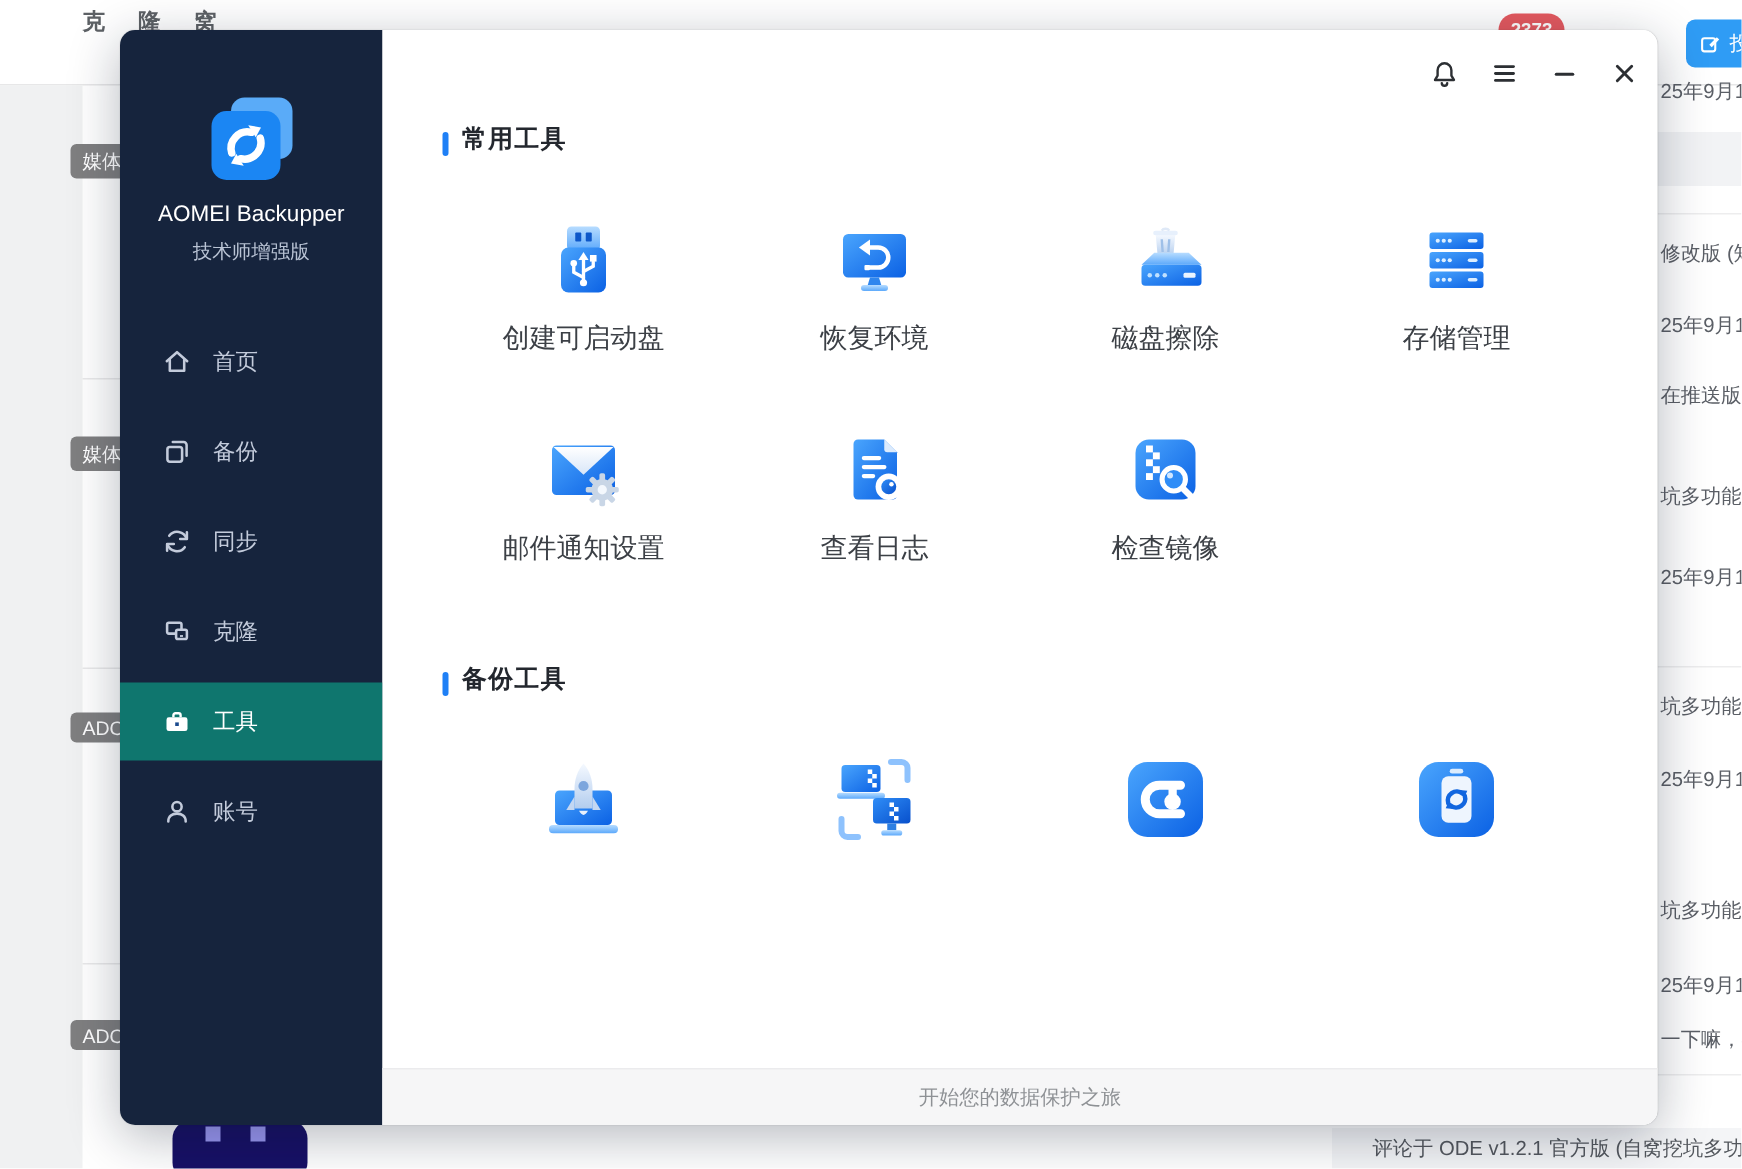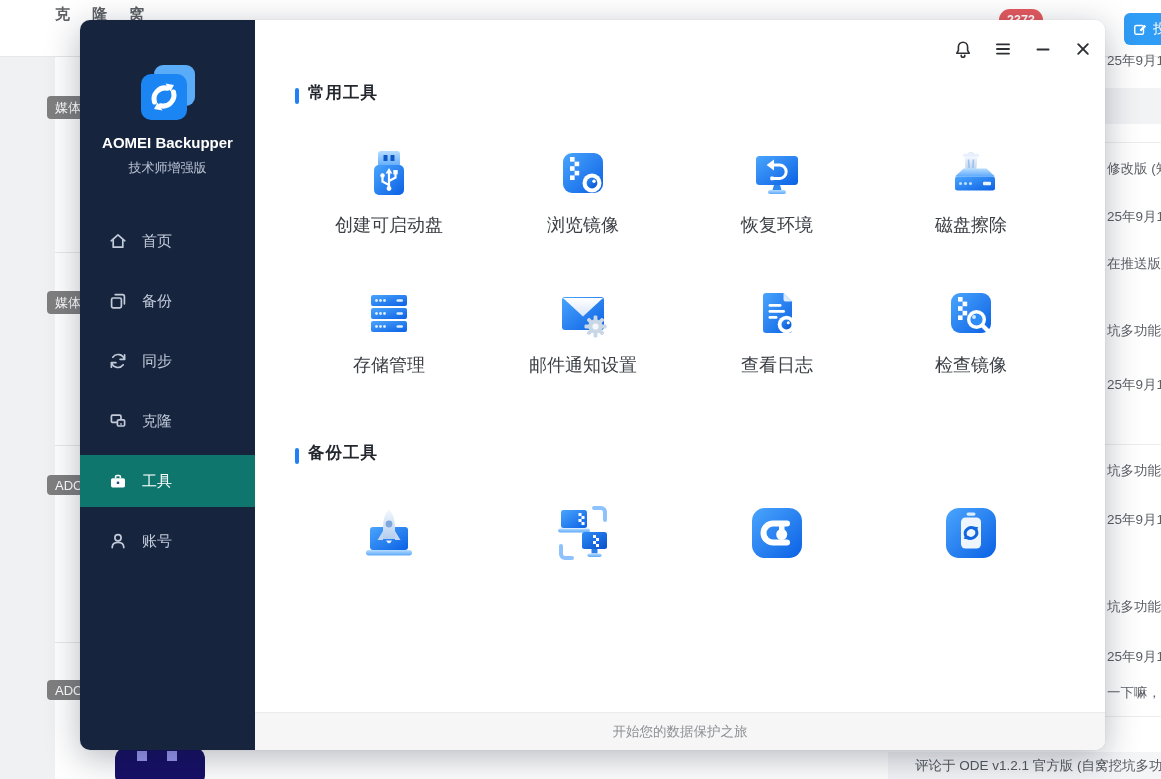--- a/index.html
+++ b/index.html
@@ -36,21 +36,21 @@
   border-radius:12px;z-index:1}
 .usbshape i{position:absolute;top:4px;width:10px;height:10px;background:#9a97f2;display:block}
 .usbshape i.u1{left:22px}.usbshape i.u2{left:52px}
 
 
 .window{position:absolute;left:80px;top:20px;width:1025px;height:730px;border-radius:10px;
   overflow:hidden;display:flex;background:#fff;z-index:10;
   box-shadow:0 8px 34px rgba(12,22,44,.30),0 0 1px rgba(0,0,0,.2)}
 .sidebar{width:175px;flex:none;background:#16243d}
 .logo{width:62px;height:62px;margin:42px auto 0}
-.brand{margin-top:10px;text-align:center;color:#fff;font-size:15px;font-weight:bold}
+.brand{margin-top:10px;text-align:center;color:#fff;font-size:15px;font-weight:normal}
 .edition{margin-top:8px;text-align:center;color:#b9c3d4;font-size:13px}
 .nav{margin-top:38px}
 .nav ul{list-style:none}
 .nav li{height:52px;margin-bottom:8px;display:flex;align-items:center;gap:14px;
   padding-left:28px;color:#c3cbdb;font-size:15px;cursor:pointer}
 .nav li.active{background:#0f766e;color:#fff}
 .nicon{width:20px;height:20px;flex:none}
 .nicon svg{display:block}
 
 .content{flex:1;position:relative;background:#fff}
@@ -279,38 +279,20 @@
               </g>
               <path d="M28 23 L24.6 28.4 H31.4 Z" fill="#fff"></path>
               <circle cx="21.5" cy="30.5" r="2.2" fill="#fff"></circle>
               <rect x="32.3" y="25" width="4.4" height="4.4" fill="#fff"></rect>
               <circle cx="28" cy="43.5" r="2.4" fill="#fff"></circle>
             </svg>
           </div>
           <div class="tlabel">创建可启动盘</div>
         </div>
 
-        <div class="cell">
-          <div class="ticon">
-            <svg viewBox="0 0 56 56" width="56" height="56">
-              <rect x="8" y="8" width="40" height="40" rx="9" fill="url(#gb)"></rect>
-              <g fill="#fff">
-                  <rect x="15" y="12" width="4.6" height="4.6"></rect>
-                  <rect x="19.6" y="16.6" width="4.6" height="4.6"></rect>
-                  <rect x="15" y="21.2" width="4.6" height="4.6"></rect>
-                  <rect x="19.6" y="25.8" width="4.6" height="4.6"></rect>
-                  <rect x="15" y="30.4" width="4.6" height="4.6"></rect>
-                </g>
-              <circle cx="37" cy="38" r="9.5" fill="#fff"></circle>
-              <circle cx="37" cy="38" r="5.4" fill="url(#gd)"></circle>
-              <circle cx="39" cy="36.2" r="1.7" fill="#fff"></circle>
-            </svg>
-          </div>
-          <div class="tlabel">浏览镜像</div>
-        </div>
 
         <div class="cell">
           <div class="ticon">
             <svg viewBox="0 0 56 56" width="56" height="56">
               <rect x="7" y="11" width="42" height="29" rx="3.5" fill="url(#gb)"></rect>
               <path d="M25 40 h6 l1.5 5 h-9 Z" fill="#2f86ee"></path>
               <rect x="19" y="45" width="18" height="4" rx="2" fill="url(#gl)"></rect>
               <path d="M22 20 h8.5 a6.7 6.7 0 0 1 0 13.4 H24" fill="none" stroke="#fff" stroke-width="3" stroke-linecap="round"></path>
               <path d="M25 14.6 L17.6 20 L25 25.4 Z" fill="#fff"></path>
               <rect x="21.3" y="31.6" width="3.6" height="3.6" rx="0.8" fill="#fff"></rect>

